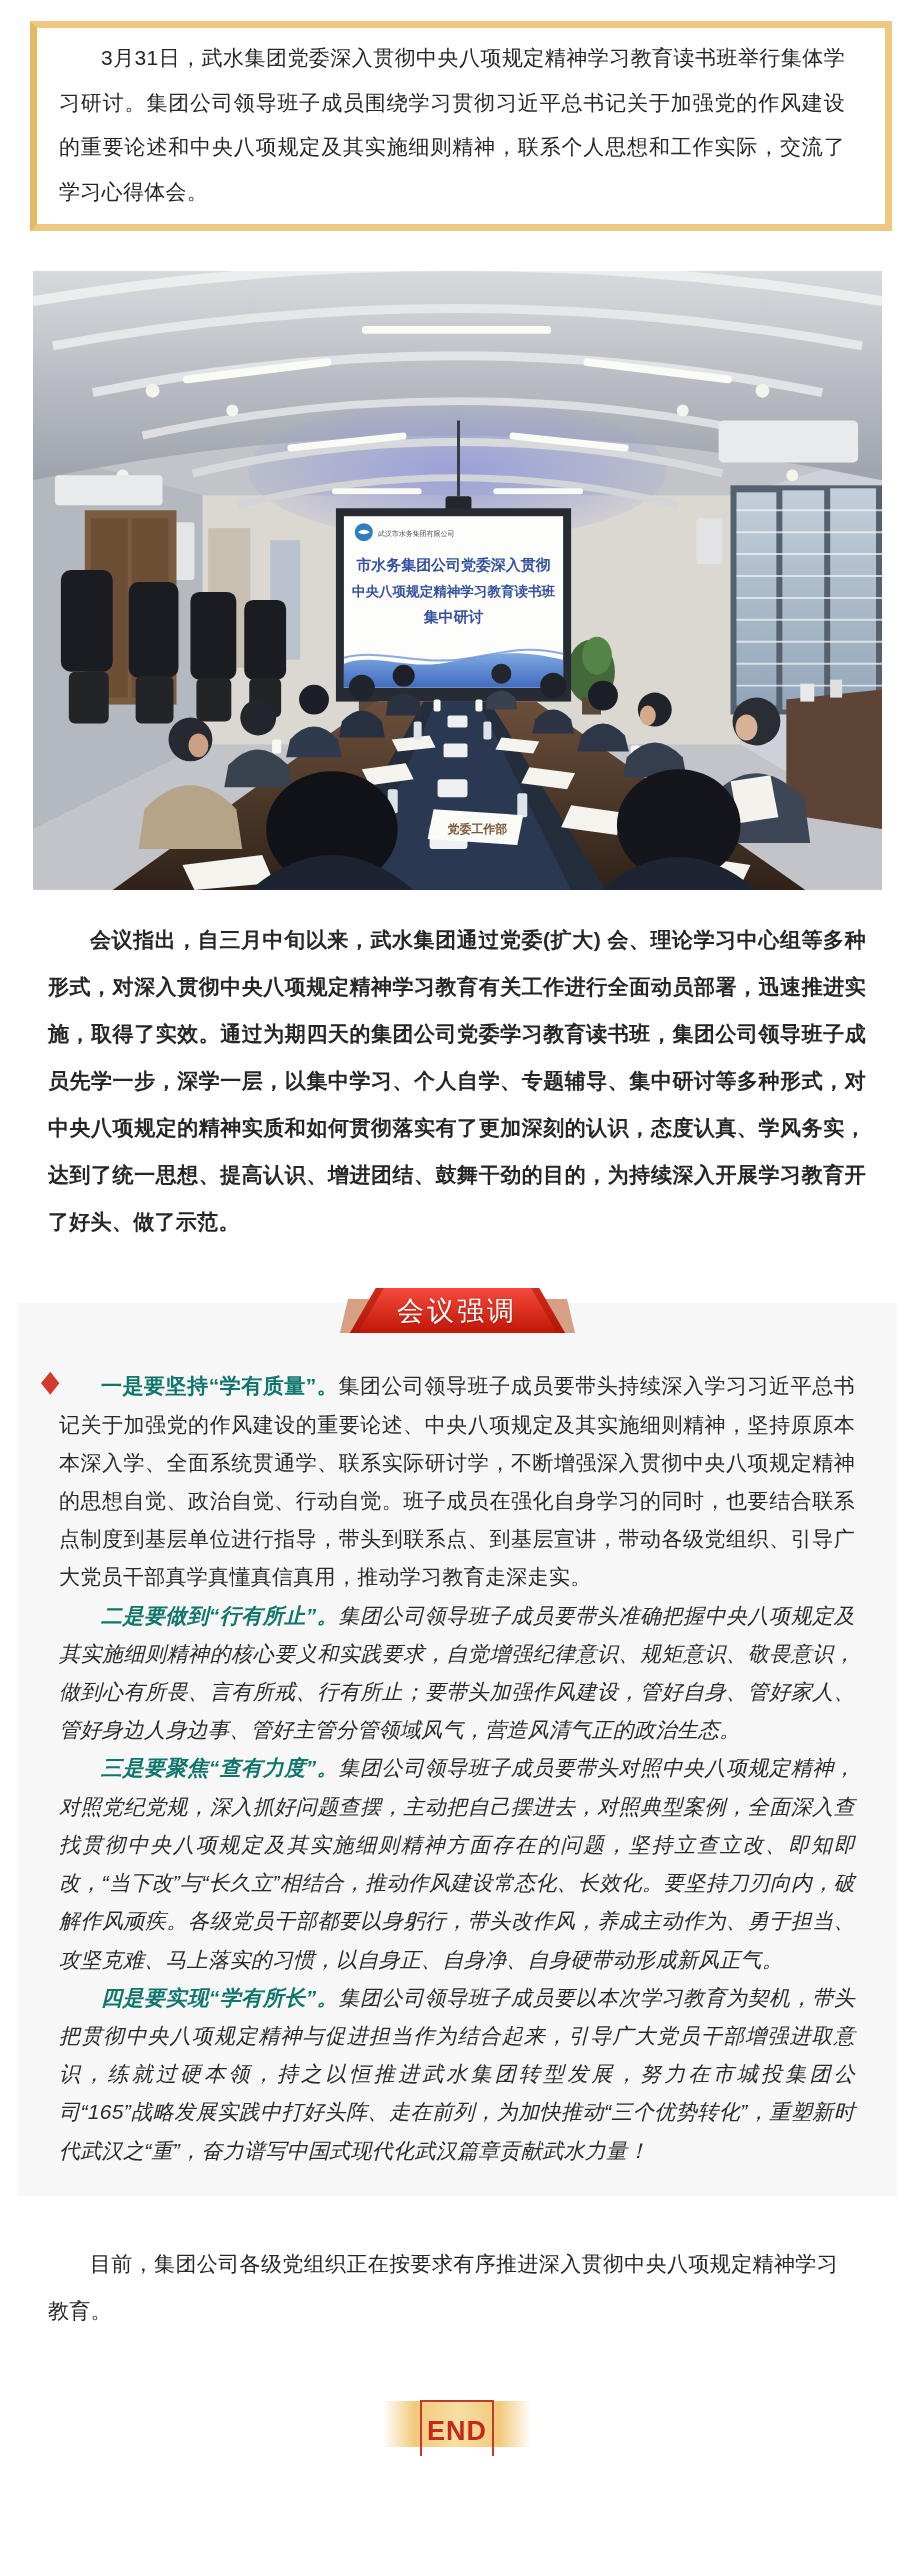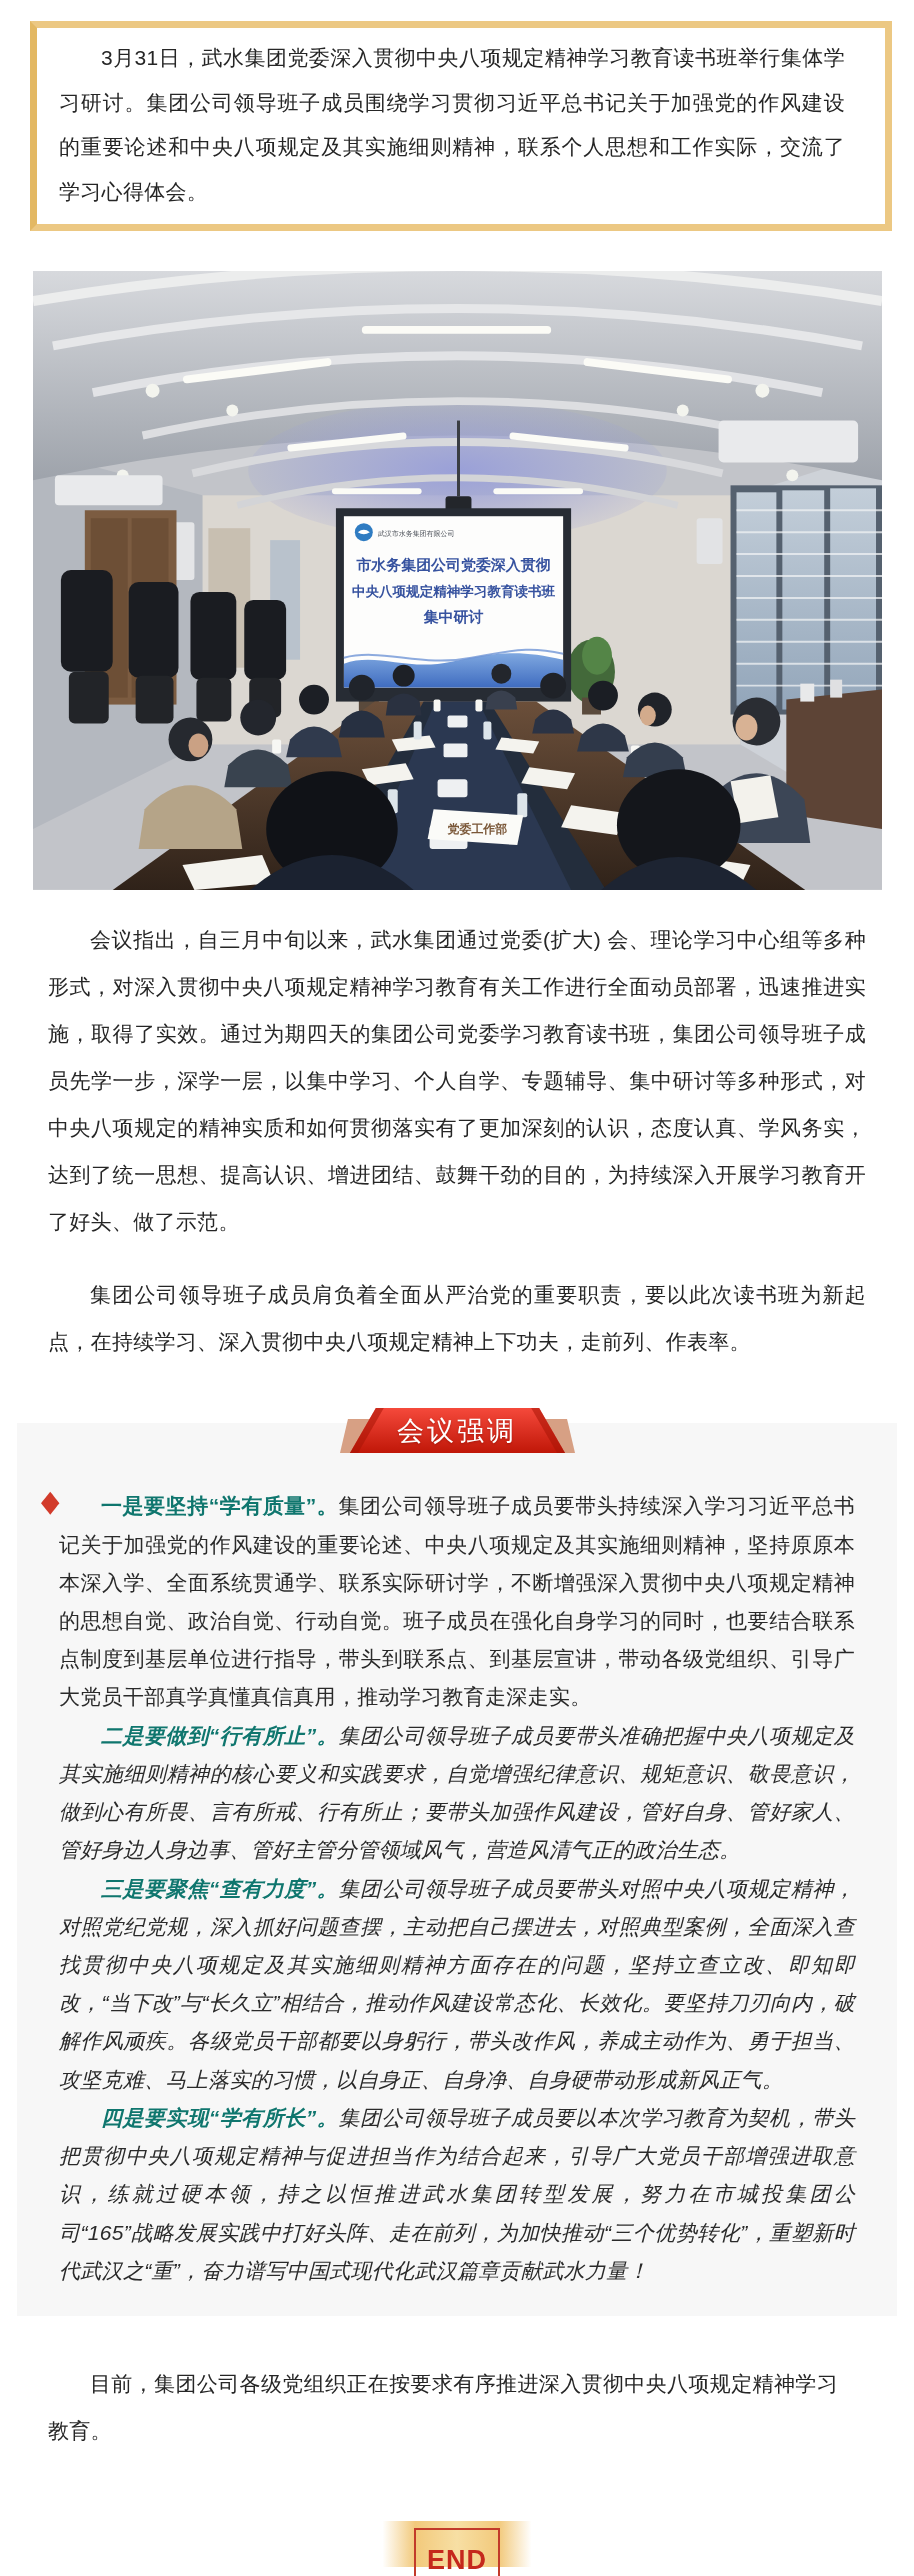--- a/index.html
+++ b/index.html
@@ -24,20 +24,21 @@
     font-size:21px;
     line-height:2.12;
     letter-spacing:0.3px;
     text-align:justify;
     text-indent:2em;
     color:#262626;
   }
   .body-para {
     margin:26px 48px 0 48px;
     line-height:2.24;
+    font-weight:bold;
   }
 
   
   .photo-fig { margin:40px 15px 0 33px; width:849px; height:619px; position:relative; }
   .photo-fig svg { display:block; width:849px; height:619px; }
 
   
   .banner-wrap { position:relative; z-index:2; width:239px; margin:40px auto -32px auto; height:50px; }
   .banner-wrap svg { display:block; }
   .banner-label {
@@ -65,22 +66,22 @@
   .closing-para { margin:44px 76px 0 48px; line-height:2.24; }
 
   
   .end-wrap { position:relative; margin:58px auto 0 auto; width:914px; height:64px; }
   .end-band {
     position:absolute; left:50%; top:50%; transform:translate(-50%,-50%);
     width:149px; height:46px;
     background:linear-gradient(90deg, rgba(243,203,122,0) 0%, #f2c97b 22%, #f7dfa4 50%, #f2c97b 78%, rgba(243,203,122,0) 100%);
   }
   .end-rect {
-    position:absolute; left:50%; top:16px; transform:translateX(-50%);
-    width:86px; height:64px;
+    position:absolute; left:50%; top:8px; transform:translateX(-50%);
+    width:74px; height:64px;
     border:2px solid #c23a2a;
     display:flex; align-items:center; justify-content:center;
   }
   .end-text { color:#c5281c; font-weight:bold; font-size:27px; letter-spacing:1px; font-family:"Liberation Sans","DejaVu Sans",sans-serif; }
 </style>
 </head>
 <body>
 
 <div class="article">
 
@@ -303,21 +304,20 @@
           <ellipse cx="300" cy="560" rx="66" ry="58" fill="#101217"></ellipse>
           <path d="M218,621 q82,-70 164,0 Z" fill="#1b2230"></path>
           <ellipse cx="648" cy="556" rx="62" ry="56" fill="#14161b"></ellipse>
           <path d="M570,621 q78,-66 156,0 Z" fill="#1d2432"></path>
         </g>
       </g>
     </svg>
   </figure>
 
   <p class="cn-para body-para">会议指出，自三月中旬以来，武水集团通过党委(扩大) 会、理论学习中心组等多种形式，对深入贯彻中央八项规定精神学习教育有关工作进行全面动员部署，迅速推进实施，取得了实效。通过为期四天的集团公司党委学习教育读书班，集团公司领导班子成员先学一步，深学一层，以集中学习、个人自学、专题辅导、集中研讨等多种形式，对中央八项规定的精神实质和如何贯彻落实有了更加深刻的认识，态度认真、学风务实，达到了统一思想、提高认识、增进团结、鼓舞干劲的目的，为持续深入开展学习教育开了好头、做了示范。</p>
-  <p class="cn-para body-para">集团公司领导班子成员肩负着全面从严治党的重要职责，要以此次读书班为新起点，在持续学习、深入贯彻中央八项规定精神上下功夫，走前列、作表率。</p>
 
   <div class="banner-wrap">
     <svg width="239" height="50" viewBox="0 0 240 50">
       <defs>
         <linearGradient id="redG" x1="0" y1="0" x2="0" y2="1">
           <stop offset="0" stop-color="#f5493b"></stop>
             <stop offset="1" stop-color="#c01708"></stop>
         </linearGradient>
       </defs>
       <polygon points="10,14 48,14 27,48 2,48" fill="#d7a084"></polygon>

